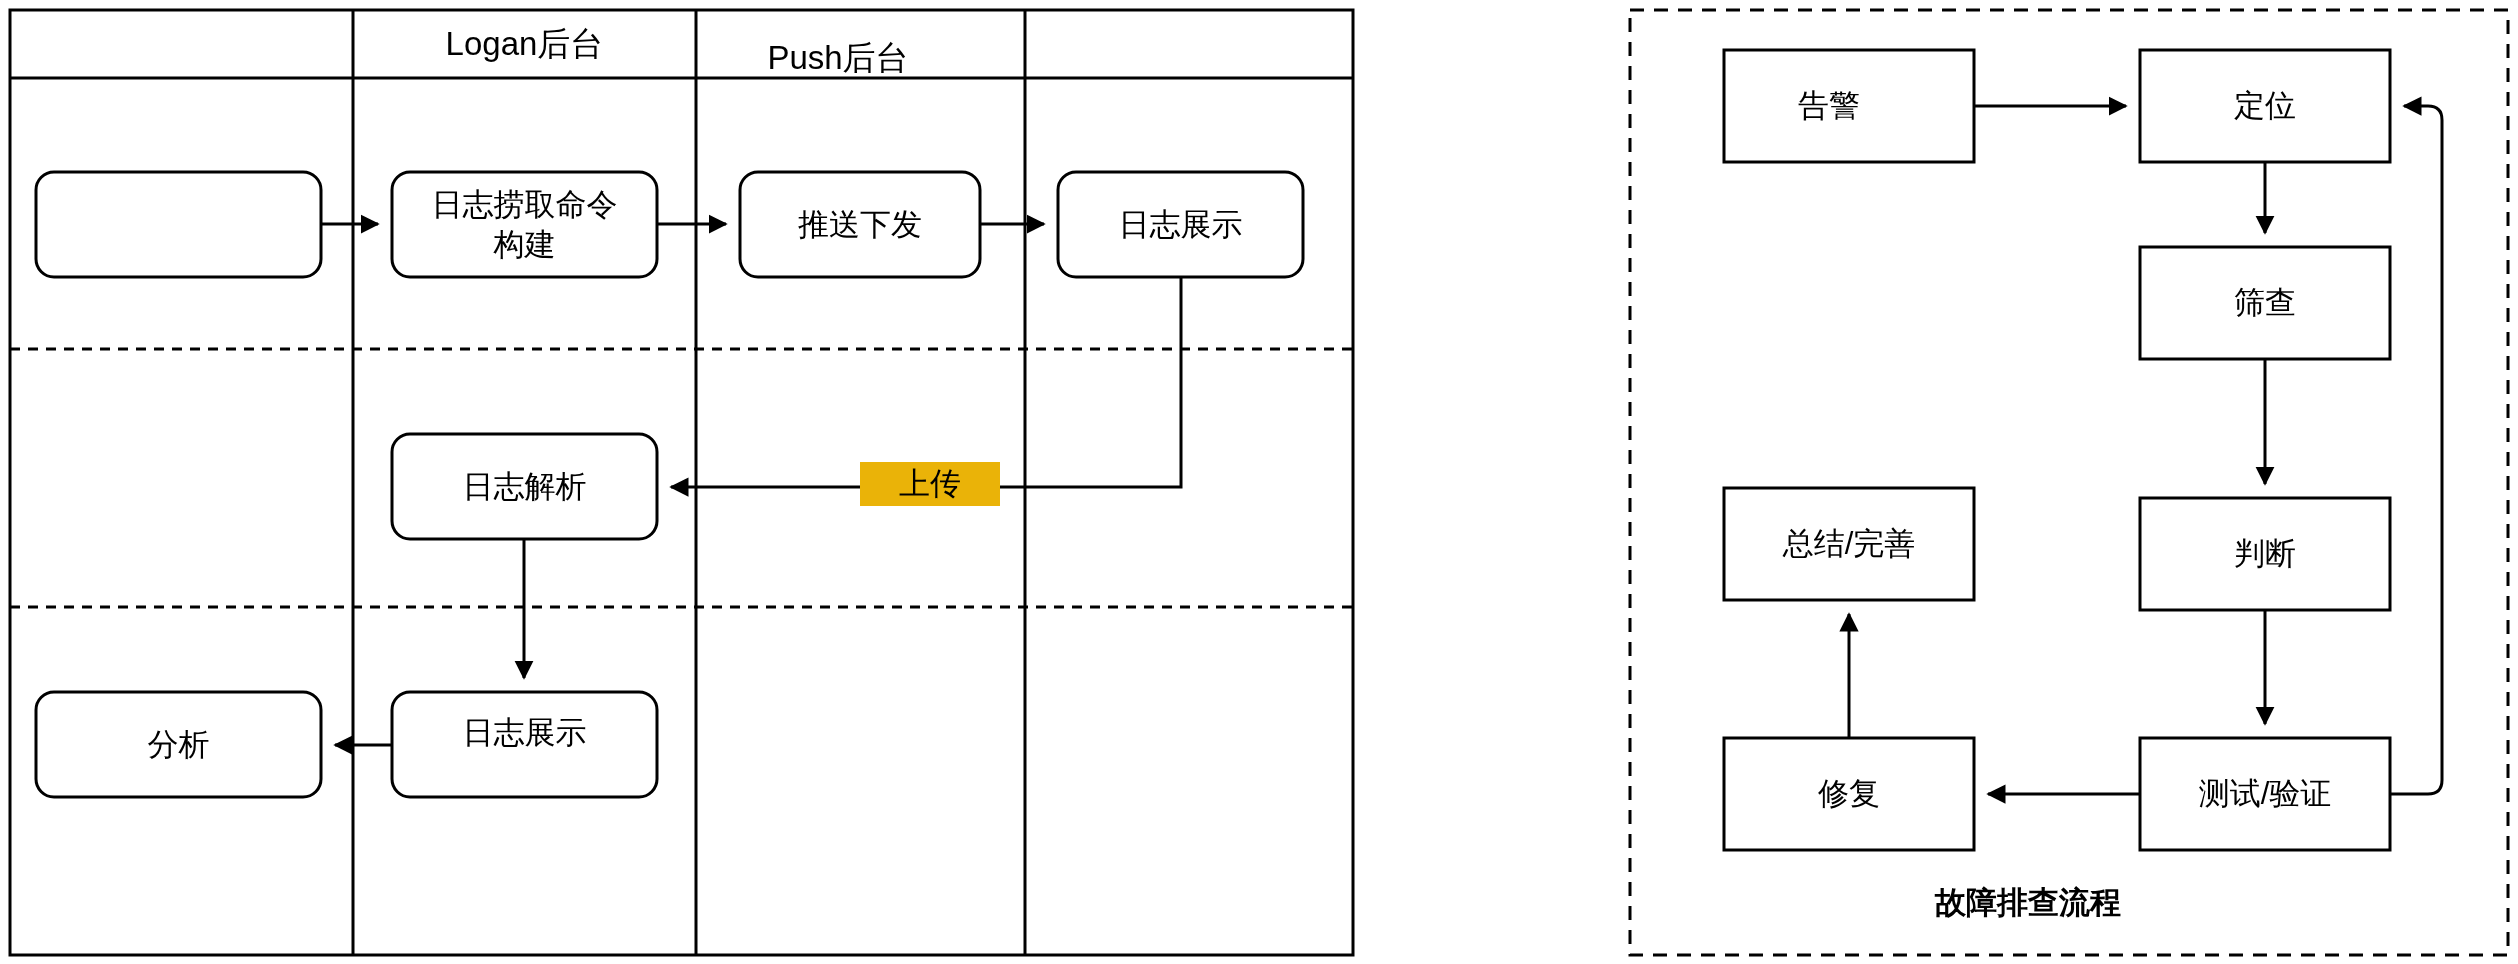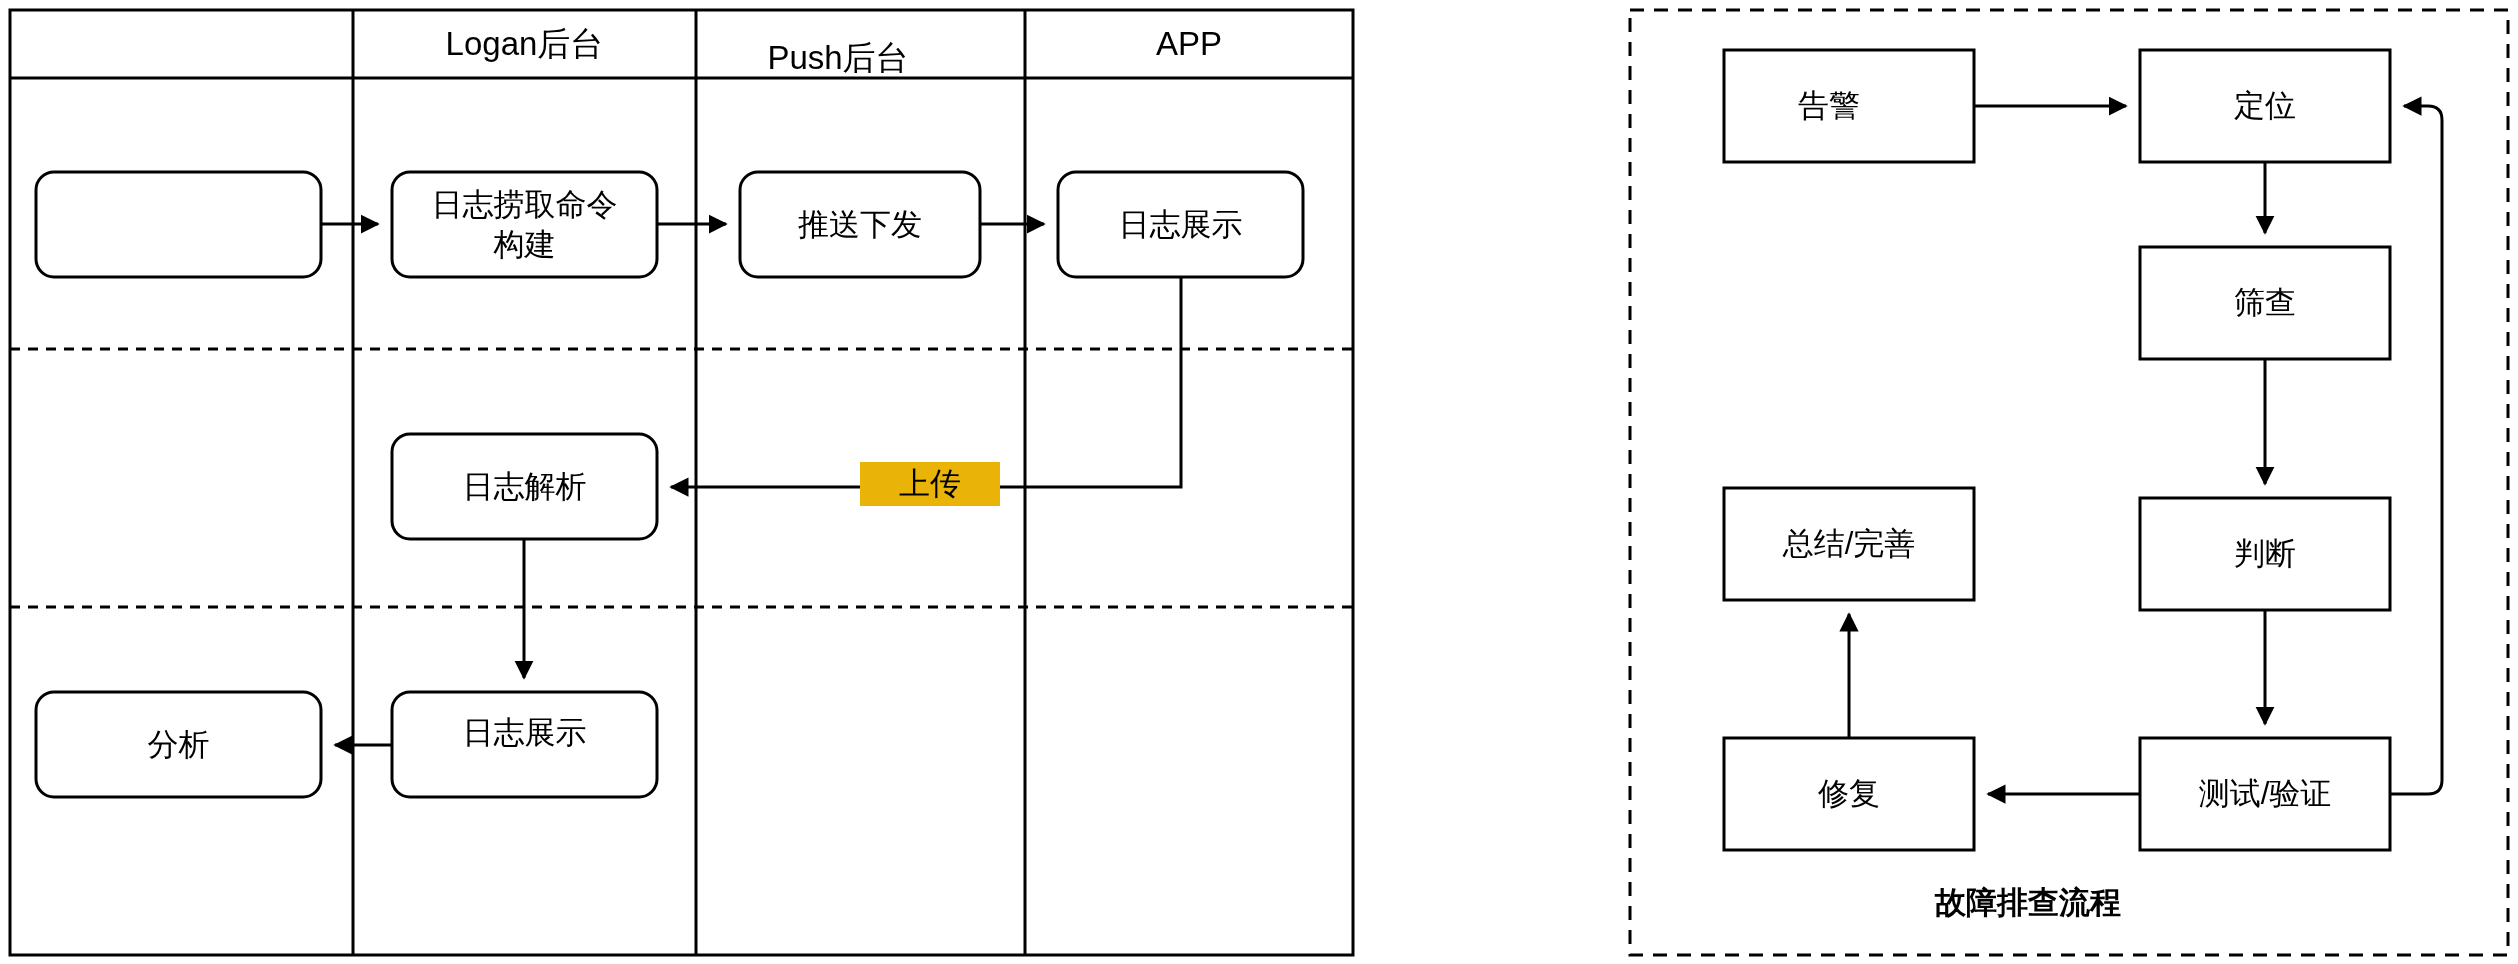--- a/index.html
+++ b/index.html
@@ -139,23 +139,20 @@
       <path d="M 2390 794 L 2428 794 Q 2442 794 2442 780 L 2442 120 Q 2442 106 2428 106 L 2404 106" marker-end="url(#arrow)"></path>
     </g>
   </svg>
 
   <div class="lane-header-label" style="left:353px; top:10px; width:343px; height:68px;">
     <span>Logan后台</span>
   </div>
   <div class="lane-header-label" style="left:696px; top:0; width:284px; height:68px;margin-top:24px;">
     <span>Push后台</span>
   </div>
-  <div class="lane-header-label" style="left:1025px; top:10px; width:328px; height:68px;">
-    <span>APP</span>
-  </div>
 
   <div class="node-label" style="left:392px; top:172px; width:265px; height:105px;">
     <span>日志捞取命令
 构建</span>
   </div>
   <div class="node-label" style="left:740px; top:172px; width:240px; height:105px;">
     <span>推送下发</span>
   </div>
   <div class="node-label" style="left:1058px; top:172px; width:245px; height:105px;">
     <span>日志展示</span>

